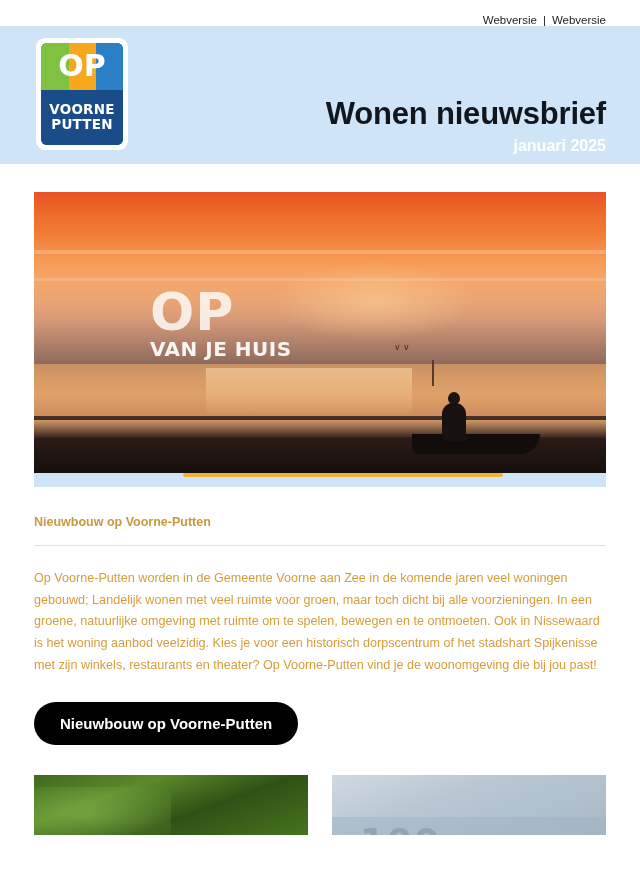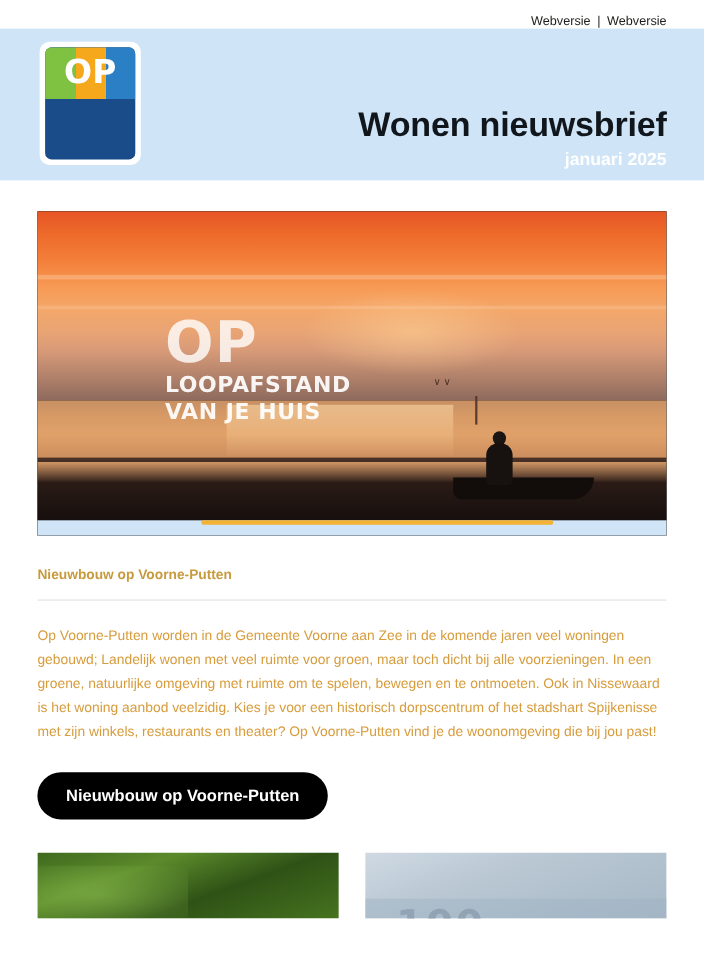--- a/index.html
+++ b/index.html
@@ -382,20 +382,24 @@
     <span class="sep">|</span>
     <a href="#">Webversie</a>
   </div>
 
   <div class="header">
     <div class="logo">
       <div class="logo-inner">
         <div class="logo-op">
           <span>OP</span>
         </div>
+        <div class="logo-word">
+          <span>VOORNE</span>
+          <span>PUTTEN</span>
+        </div>
       </div>
     </div>
     <div class="header-titles">
       <div class="header-title">Wonen nieuwsbrief</div>
       <div class="header-sub">januari 2025</div>
     </div>
   </div>
 
   <div class="content">
 
@@ -411,21 +415,20 @@
       <div class="wet-sand"></div>
       <div class="birds">∨ ∨</div>
       <div class="pole"></div>
       <div class="boat"></div>
       <div class="figure">
         <div class="head"></div>
         <div class="body"></div>
       </div>
       <div class="hero-text">
         <div class="hero-op">OP</div>
-        <div class="hero-l2">LOOPAFSTAND</div>
         <div class="hero-l3">VAN JE HUIS</div>
       </div>
       <div class="hero-bottom-strip"></div>
     </div>
 
     
     <div class="article-title">Nieuwbouw op Voorne-Putten</div>
     <div class="divider"></div>
     <div class="article-body">Op Voorne-Putten worden in de Gemeente Voorne aan Zee in de komende jaren veel woningen gebouwd; Landelijk wonen met veel ruimte voor groen, maar toch dicht bij alle voorzieningen. In een groene, natuurlijke omgeving met ruimte om te spelen, bewegen en te ontmoeten. Ook in Nissewaard is het woning aanbod veelzidig. Kies je voor een historisch dorpscentrum of het stadshart Spijkenisse met zijn winkels, restaurants en theater? Op Voorne-Putten vind je de woonomgeving die bij jou past!</div>
     <button class="cta">Nieuwbouw op Voorne-Putten</button>

